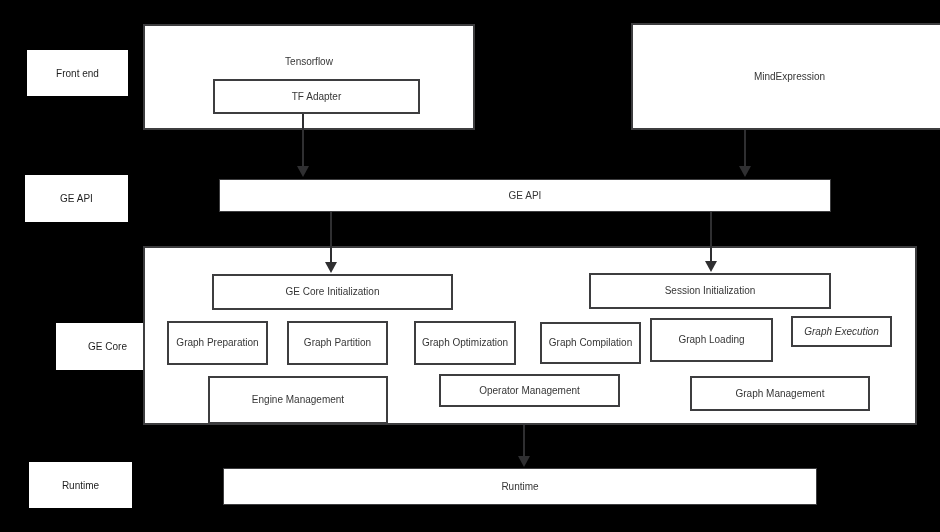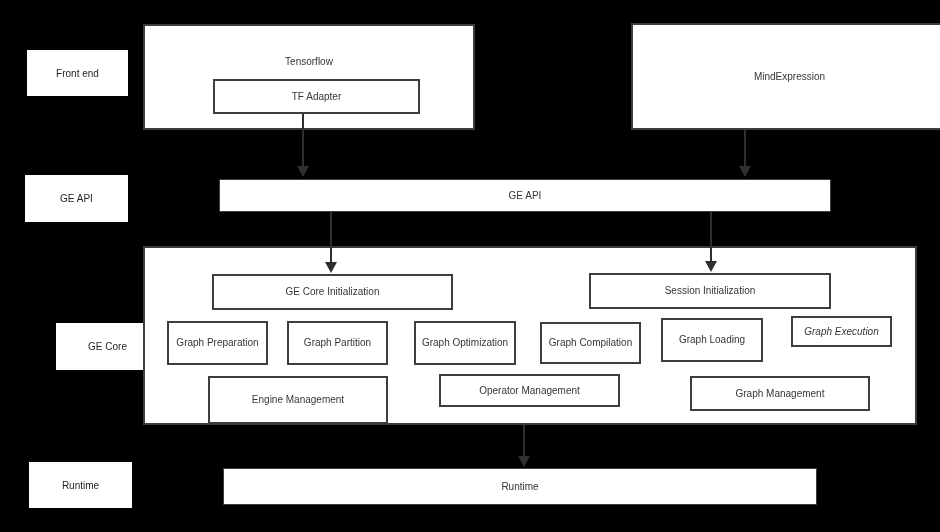--- a/index.html
+++ b/index.html
@@ -92,21 +92,21 @@
     </div>
     <div class="abs inner-box" style="left:142px;top:73px;width:101px;height:44px;">
       <span>Graph Partition</span>
     </div>
     <div class="abs inner-box" style="left:269px;top:73px;width:102px;height:44px;">
       <span>Graph Optimization</span>
     </div>
     <div class="abs inner-box" style="left:395px;top:74px;width:101px;height:42px;">
       <span>Graph Compilation</span>
     </div>
-    <div class="abs inner-box" style="left:516px;top:70px;width:102px;height:44px;align-items:center;">
+    <div class="abs inner-box" style="left:505px;top:70px;width:123px;height:44px;align-items:center;">
       <span>Graph Loading</span>
     </div>
     <div class="abs inner-box" style="left:646px;top:68px;width:101px;height:31px;font-style:italic;">
       <span>Graph Execution</span>
     </div>
 
     <div class="abs inner-box" style="left:63px;top:128px;width:180px;height:48px;">
       <span>Engine Management</span>
     </div>
     <div class="abs inner-box" style="left:294px;top:126px;width:181px;height:33px;">

